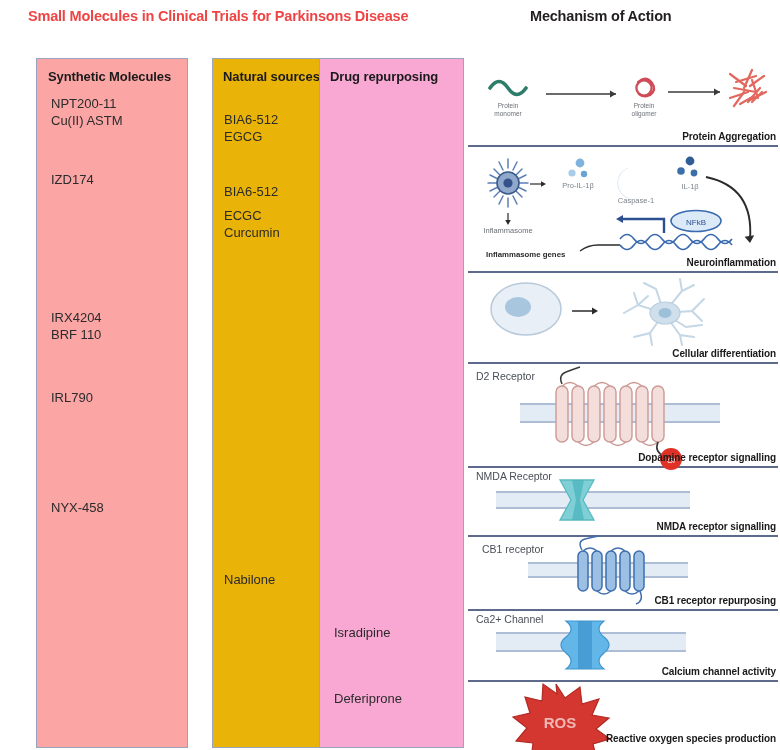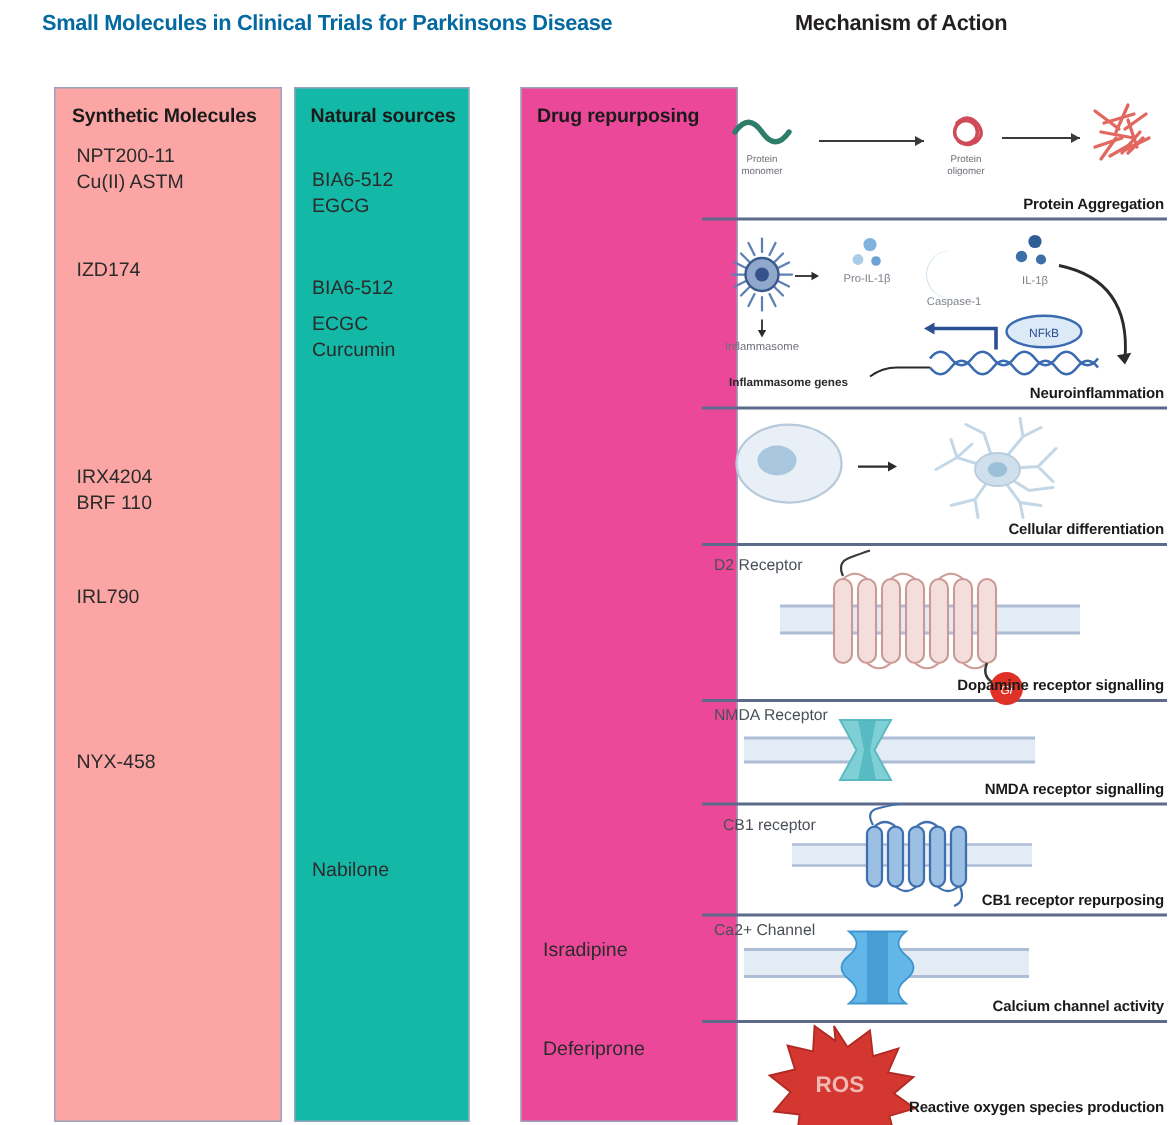--- a/index.html
+++ b/index.html
@@ -7,37 +7,37 @@
   body{
     width:780px;height:750px;position:relative;overflow:hidden;
     font-family:"Liberation Sans","DejaVu Sans",sans-serif;
     color:#231f20;
   }
   .fig{position:absolute;inset:0;}
 
   
   .title-left{
     position:absolute;left:28px;top:8px;
-    font-size:14.5px;font-weight:bold;letter-spacing:-0.2px;color:#0369a1;
+    font-size:14.5px;font-weight:bold;letter-spacing:-0.2px;color:#ef4444;
     white-space:nowrap;
   }
   .title-right{
     position:absolute;left:530px;top:8px;
     font-size:14.5px;font-weight:bold;letter-spacing:-0.2px;color:#231f20;
     white-space:nowrap;
   }
 
   
   .col{
     position:absolute;top:58px;height:690px;
     border:1px solid #9aa4bf;box-sizing:border-box;
   }
   .col.blue  {left:36px;  width:152px; background:#fca5a5;}
-  .col.purple{left:196px; width:117px; background:#14b8a6;}
-  .col.orange{left:319px; width:145px; background:#ec4899;margin-left:28px;}
+  .col.purple{left:212px; width:117px; background:#eab308;}
+  .col.orange{left:319px; width:145px; background:#f9a8d4;}
 
   .col-head{
     position:absolute;left:0;right:0;top:10px;
     font-size:13px;font-weight:bold;color:#1a1a1a;text-align:center;
     letter-spacing:-0.1px;
   }
   .col.purple .col-head,
   .col.orange .col-head{text-align:left;padding-left:10px;}
   .col.blue .col-head{text-align:left;padding-left:11px;}
 

